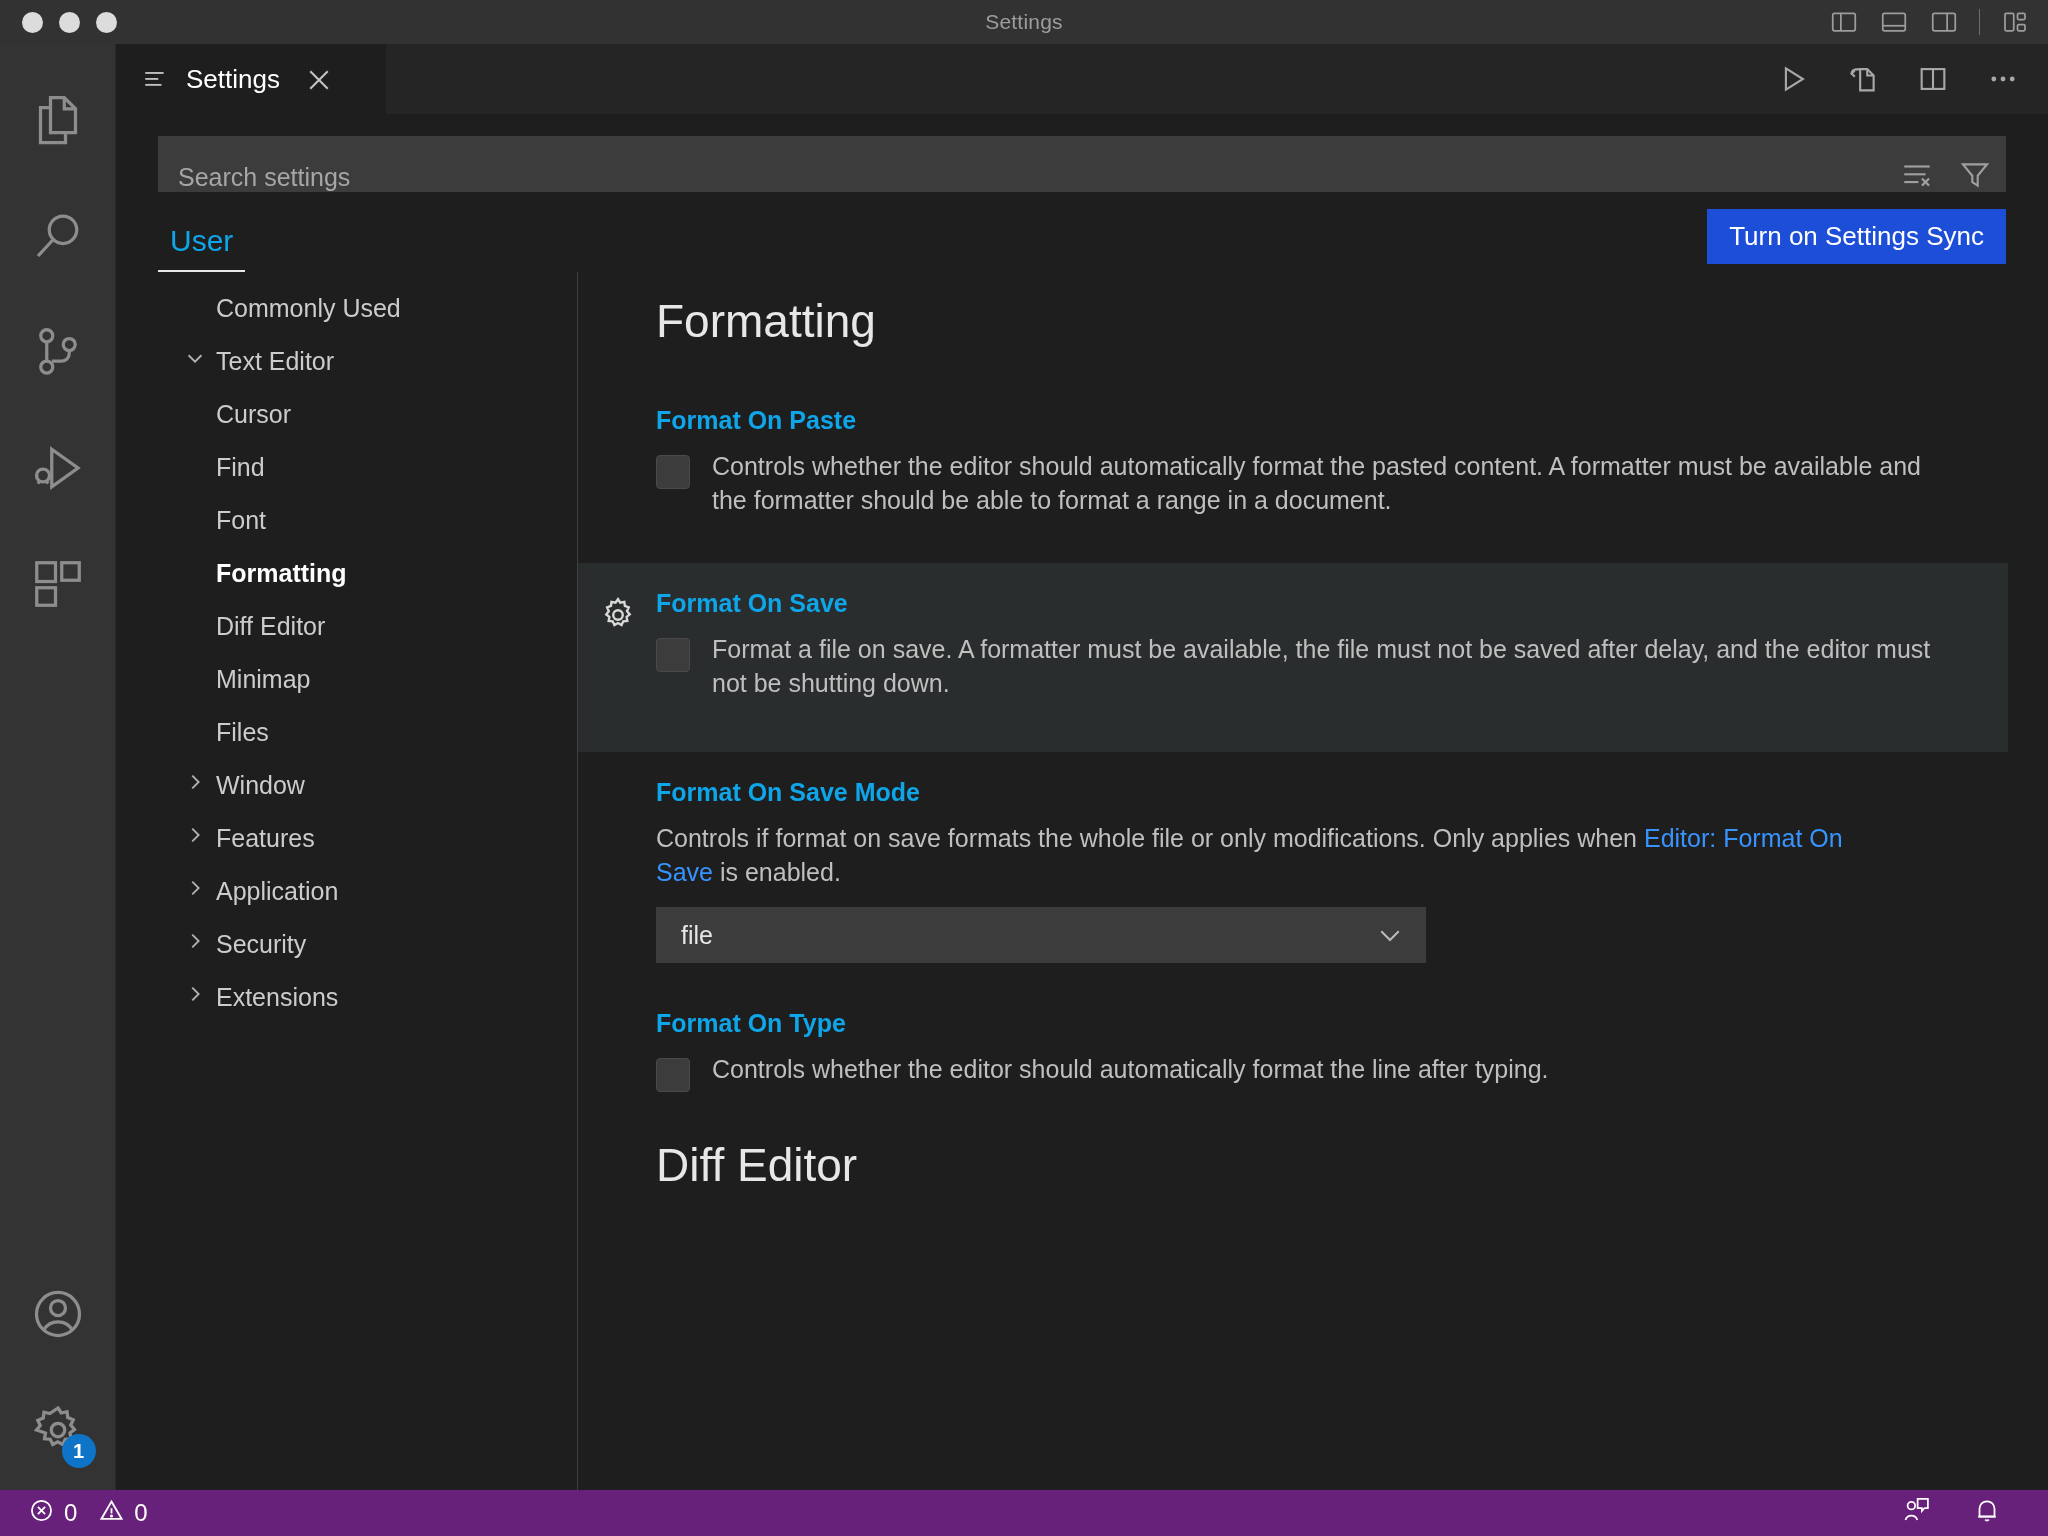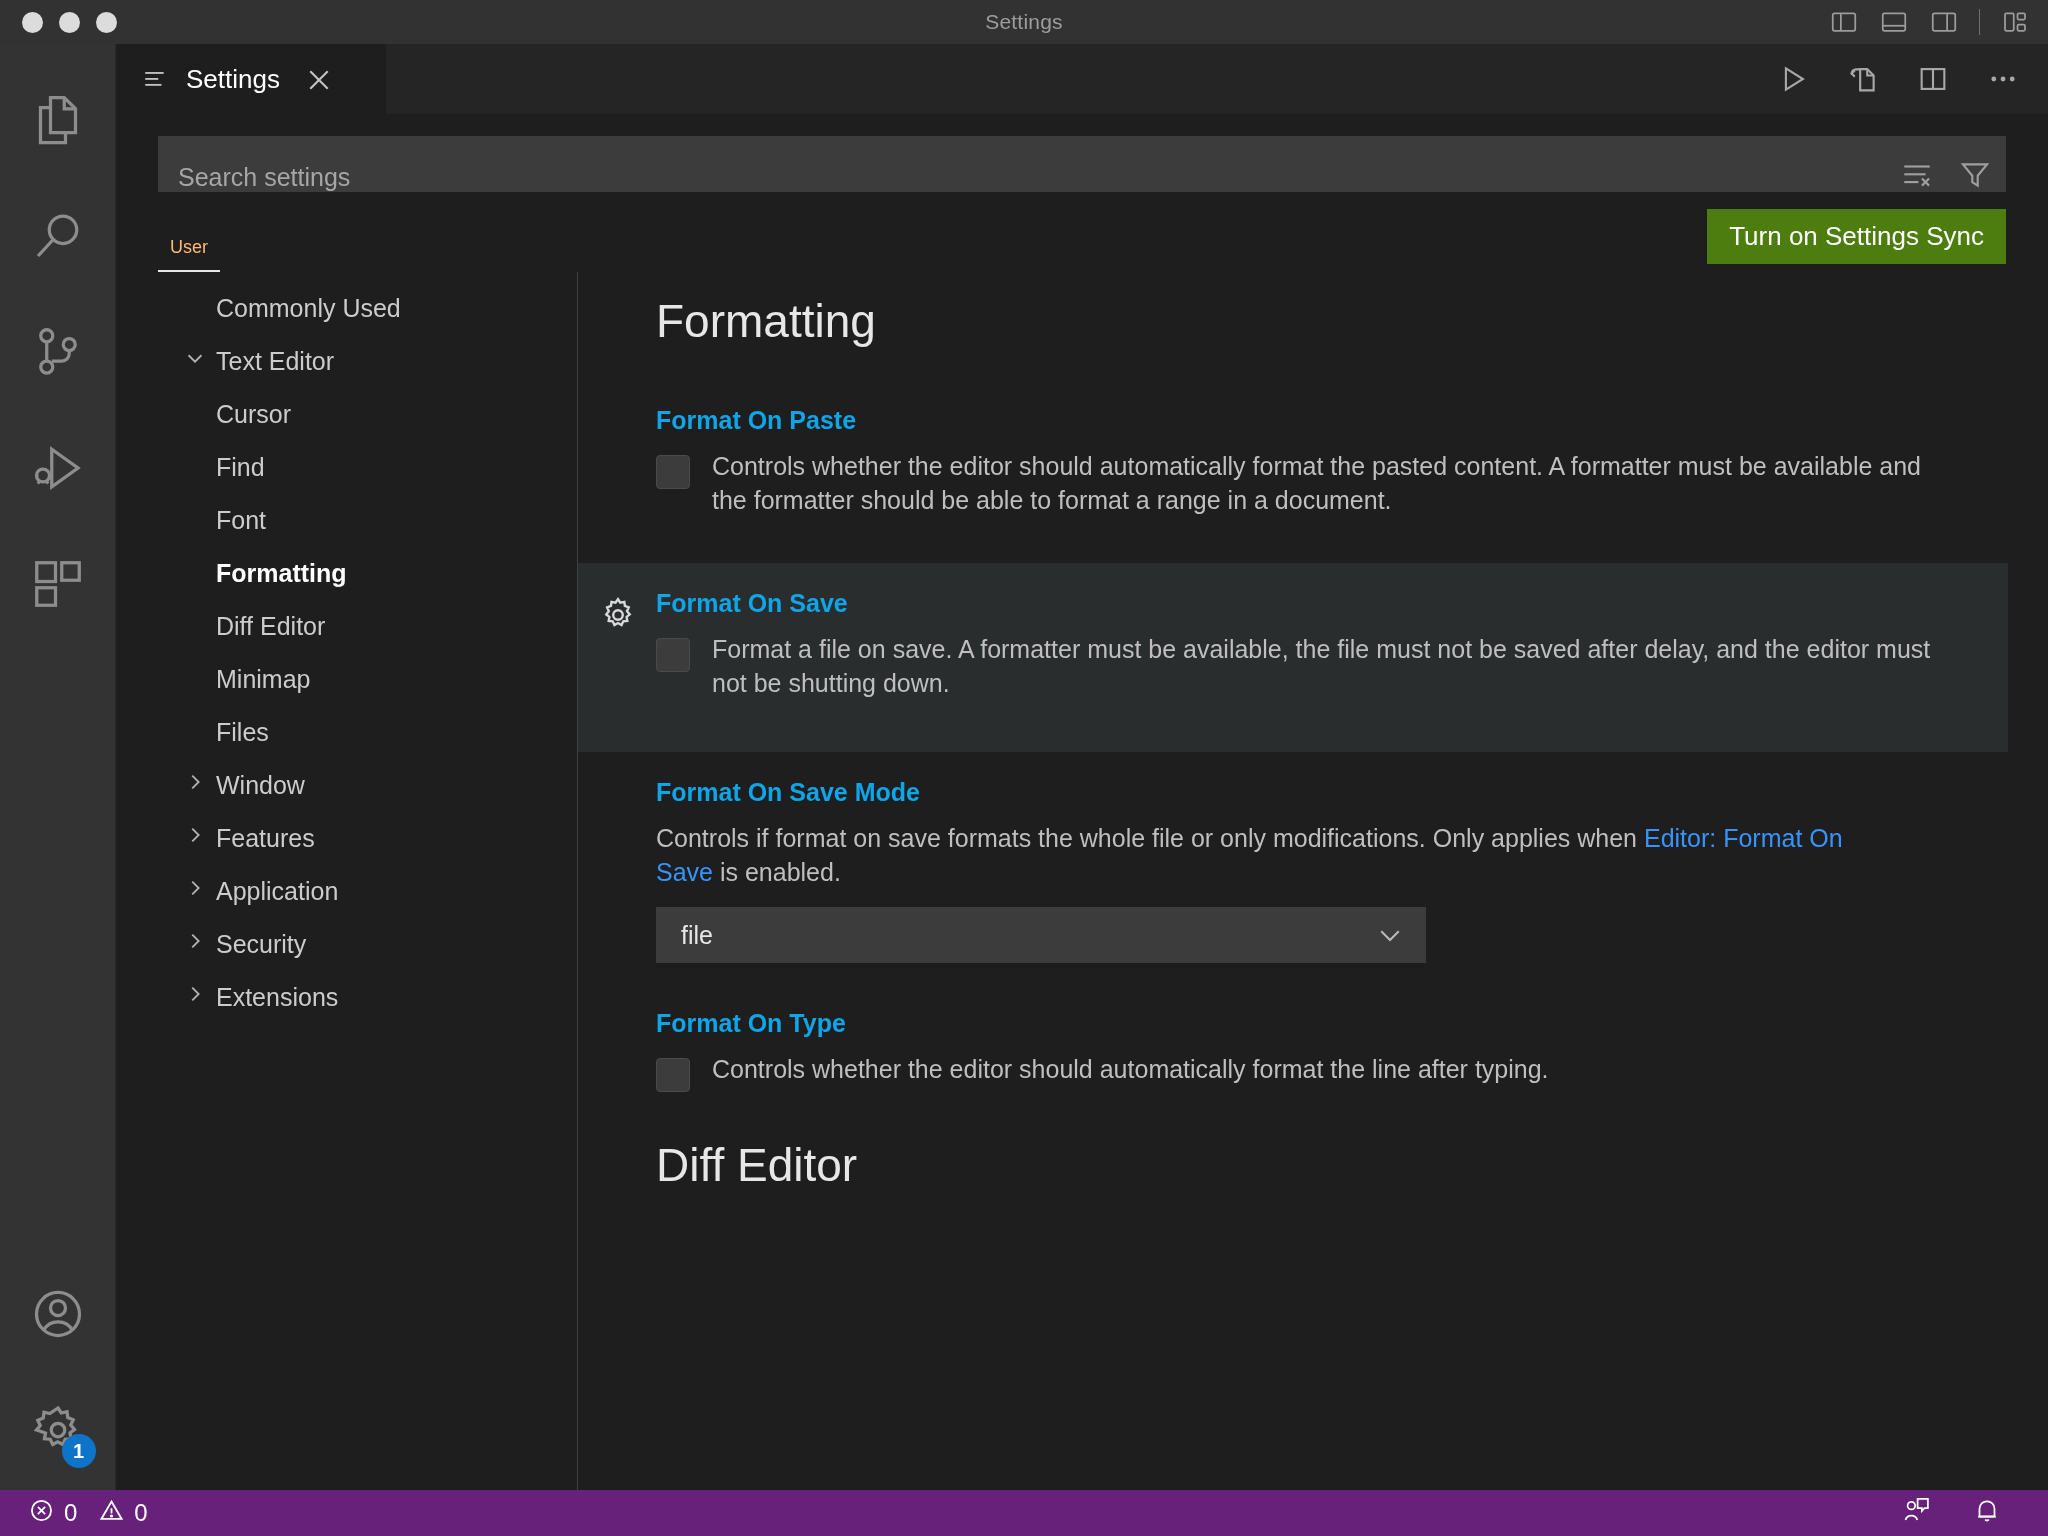--- a/index.html
+++ b/index.html
@@ -101,26 +101,26 @@
   }
   .searchrow input::placeholder { color: #a6a6a6; }
   .searchrow .ic { width: 34px; height: 34px; opacity: .72; margin-left: 24px; }
 
   .tabs-row {
     height: 80px; display: flex; align-items: flex-end;
     justify-content: space-between;
   }
   .usertabs { display: flex; align-items: flex-end; height: 100%; }
   .user-tab {
-    color: #fdba74; font-size: 18px;
+    color: #0ea5e9; font-size: 30px;
     padding: 0 12px 12px 12px;
     border-bottom: 2px solid #e7e7e7;
   }
   .sync-btn {
-    background: #4d7c0f; color: #ffffff;
+    background: #1d4ed8; color: #ffffff;
     font-size: 26px; padding: 12px 22px;
     border: 0; font-family: "Liberation Sans", sans-serif;
     margin-bottom: 8px;
   }
 
   
   .settings-body { flex: 1 1 auto; display: flex; min-height: 0; padding-left: 42px; }
 
   .toc {
     width: 420px; flex: 0 0 420px;

